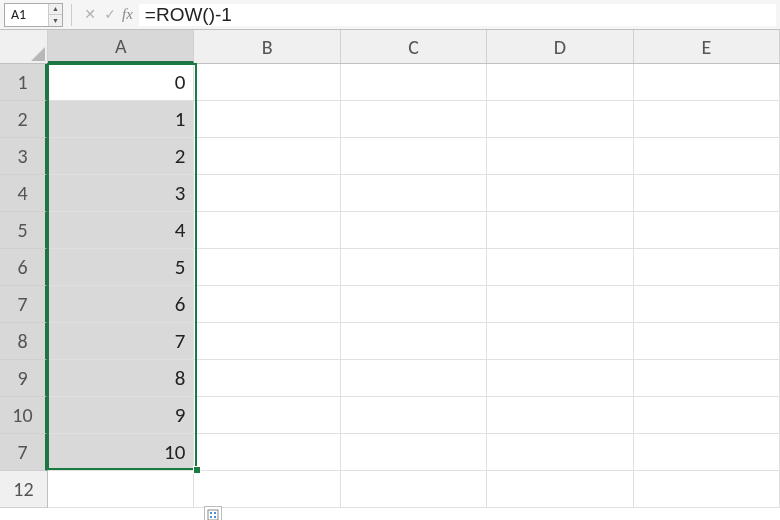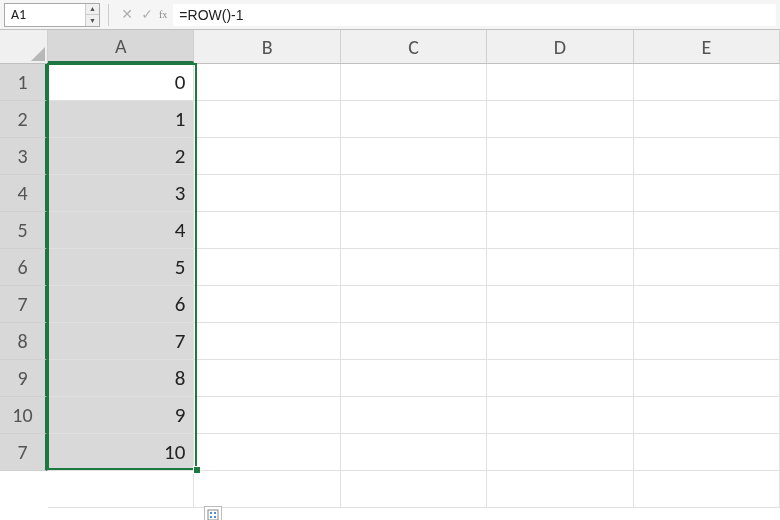--- a/index.html
+++ b/index.html
@@ -17,21 +17,21 @@
     }
     .formula-bar {
       display: flex;
       align-items: center;
       height: 30px;
       border-bottom: 1px solid #c0c0c0;
       background: #f5f5f5;
       padding: 2px 4px;
     }
     .name-box {
-      width: 96px;
+      width: 59px;
       height: 24px;
       border: 1px solid #aaa;
       background: #fff;
       display: flex;
       align-items: center;
       padding: 0 6px;
       font-size: 14px;
       color: #222;
       position: relative;
     }
@@ -66,31 +66,32 @@
       width: 20px;
       height: 20px;
       display: flex;
       align-items: center;
       justify-content: center;
       color: #b0b0b0;
       font-size: 14px;
       cursor: pointer;
     }
     .fx-label {
+      font-style: italic;
       font-family: 'Times New Roman', serif;
-      font-size: 10px;
+      font-size: 15px;
       color: #888;
       margin: 0 6px 0 2px;
     }
     .formula-input {
       flex: 1;
       height: 22px;
       border: none;
       background: #fff;
-      font-size: 14px;
+      font-size: 19px;
       padding: 0 6px;
       color: #222;
       outline: none;
     }
     .sheet-container {
       display: flex;
       height: calc(100% - 30px);
       position: relative;
     }
     .corner-box {
@@ -290,20 +291,23 @@
         <span>8</span>
       </div>
     <div class="row-header selected">
         <span>9</span>
       </div>
     <div class="row-header selected">
         <span>10</span>
       </div>
     <div class="row-header selected">
         <span>7</span>
+      </div>
+    <div class="row-header">
+        <span>12</span>
       </div>
   </div>
 
   <div class="grid">
     <div class="row">
       <div class="cell col-A sel active">
           <span>0</span>
         </div>
       <div class="cell col-B"></div>
       <div class="cell col-C"></div>

